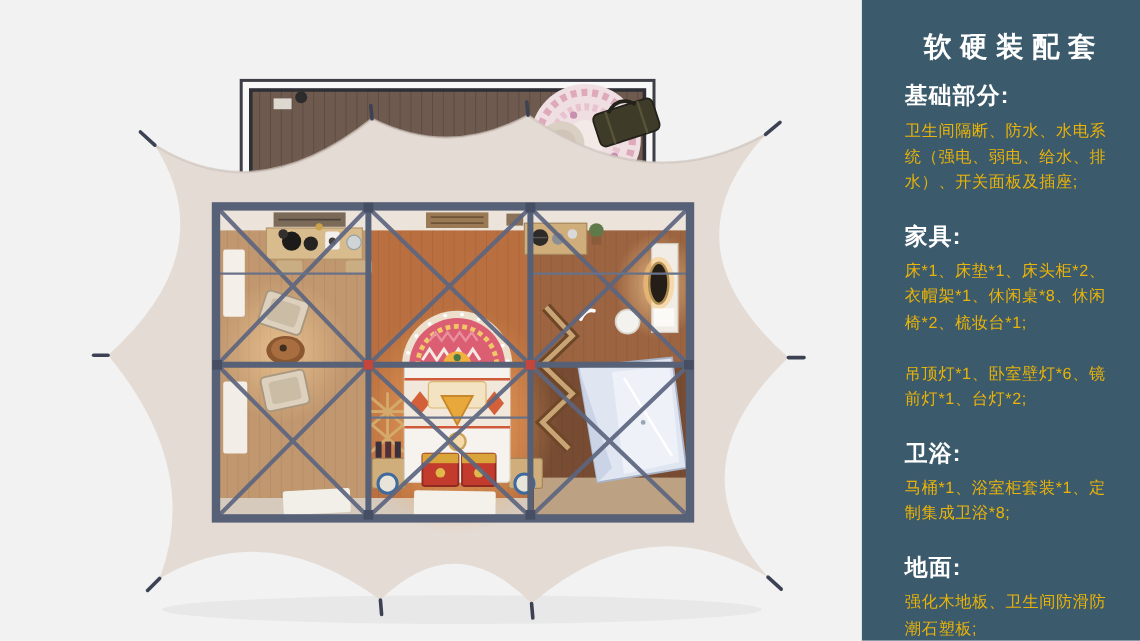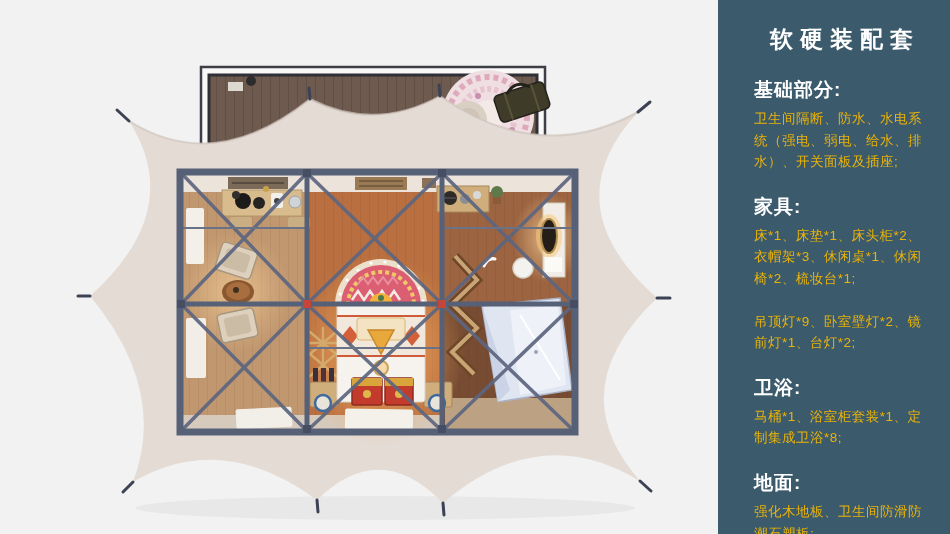--- a/index.html
+++ b/index.html
@@ -23,21 +23,21 @@
     color: #ffffff;
     padding: 24px 18px 10px 36px;
     overflow: hidden;
   }
   .sidebar-title {
     font-size: 23px;
     font-weight: bold;
     letter-spacing: 7px;
     text-align: center;
     padding-left: 4px;
-    margin-bottom: 22px;
+    margin-bottom: 12px;
     white-space: nowrap;
   }
   .spec-section { margin-bottom: 21px; }
   .section-heading {
     font-size: 19px;
     font-weight: bold;
     margin-bottom: 5px;
     letter-spacing: 1px;
   }
   .section-body {
@@ -326,25 +326,25 @@
 <aside class="sidebar">
   <h1 class="sidebar-title">软硬装配套</h1>
 
   <section class="spec-section">
     <div class="section-heading">基础部分:</div>
     <div class="section-body">卫生间隔断、防水、水电系统（强电、弱电、给水、排水）、开关面板及插座;</div>
   </section>
 
   <section class="spec-section">
     <div class="section-heading">家具:</div>
-    <div class="section-body">床*1、床垫*1、床头柜*2、衣帽架*3、休闲桌*1、休闲椅*2、梳妆台*1;</div>
-  </section>
-
-  <section class="spec-section">
-    <div class="section-body">吊顶灯*9、卧室壁灯*2、镜前灯*1、台灯*2;</div>
+    <div class="section-body">床*1、床垫*1、床头柜*2、衣帽架*1、休闲桌*8、休闲椅*2、梳妆台*1;</div>
+  </section>
+
+  <section class="spec-section">
+    <div class="section-body">吊顶灯*1、卧室壁灯*6、镜前灯*1、台灯*2;</div>
   </section>
 
   <section class="spec-section">
     <div class="section-heading">卫浴:</div>
     <div class="section-body">马桶*1、浴室柜套装*1、定制集成卫浴*8;</div>
   </section>
 
   <section class="spec-section">
     <div class="section-heading">地面:</div>
     <div class="section-body">强化木地板、卫生间防滑防潮石塑板;</div>

